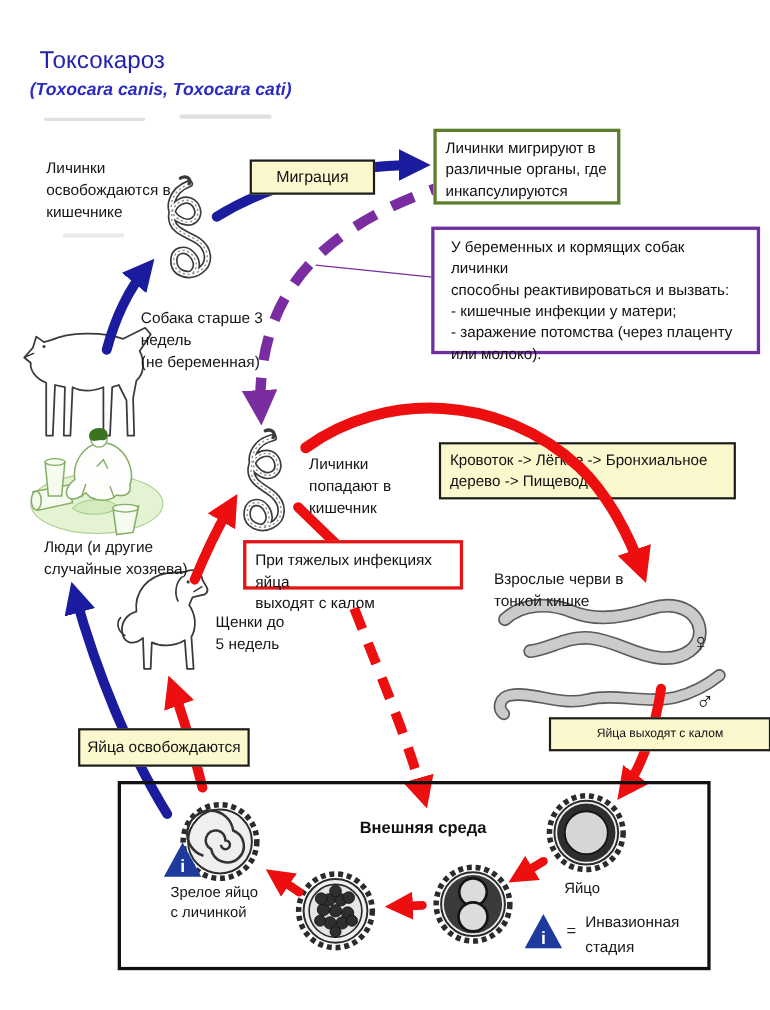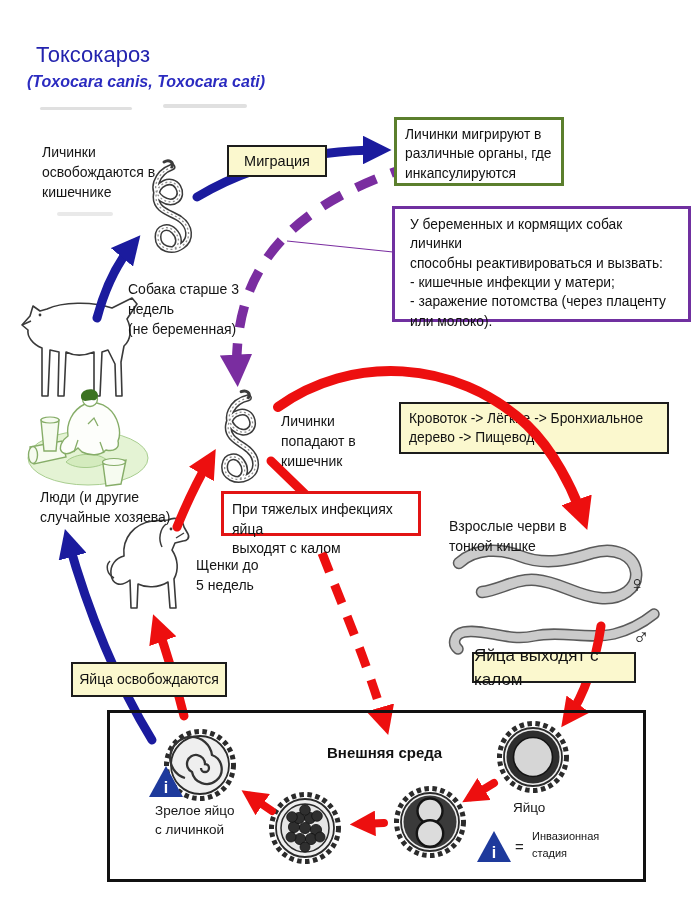--- a/index.html
+++ b/index.html
@@ -9,25 +9,25 @@
   svg.art-over{position:absolute;left:0;top:0;z-index:3;pointer-events:none;}
   .lbl{position:absolute;z-index:2;white-space:pre-line;font-size:14px;line-height:1.43;color:#151515;}
   .box{position:absolute;z-index:2;white-space:pre-line;box-sizing:border-box;font-size:13.8px;
        line-height:1.4;color:#111;}
   .yellow{background:#FBF8CE;border:2px solid #1c1c1c;display:flex;align-items:center;justify-content:center;}
   .title{position:absolute;left:36px;top:42px;z-index:2;font-size:22px;font-weight:normal;color:#2323AE;}
   .subtitle{position:absolute;left:27px;top:73px;z-index:2;font-size:16px;font-style:italic;font-weight:bold;color:#2B2BC0;}
   .artifact{position:absolute;z-index:1;background:#E0E0E0;border-radius:2px;}
   .box-green{left:394px;top:117px;width:170px;height:69px;background:#fff;border:3px solid #5B7F2D;padding:5px 8px;}
   .box-purple{left:392px;top:206px;width:299px;height:116px;background:#fff;border:3px solid #7030A0;padding:6px 15px;}
-  .box-migration{left:227px;top:145px;width:100px;height:32px;font-size:14.5px;}
+  .box-migration{left:227px;top:145px;width:114px;height:32px;font-size:14.5px;}
   .box-blood{left:399px;top:402px;width:270px;height:52px;padding:5px 8px;display:block;}
   .box-severe{left:221px;top:491px;width:200px;height:45px;background:#fff;border:3px solid #E21414;padding:6px 8px;font-size:14px;}
   .box-swallowed{left:71px;top:662px;width:156px;height:35px;font-size:14px;}
-  .box-passed{left:472px;top:652px;width:164px;height:31px;font-size:17px;}
+  .box-passed{left:499px;top:652px;width:202px;height:31px;font-size:11px;}
   .env-box{position:absolute;z-index:2;left:107px;top:710px;width:539px;height:172px;box-sizing:border-box;
            border:3px solid #111;background:transparent;}
   .env-title{position:absolute;z-index:2;left:327px;top:744px;font-size:15px;font-weight:bold;color:#111;}
   .lbl-center{text-align:left;}
   .legend-eq{position:absolute;z-index:2;left:515px;top:838px;font-size:15px;color:#222;}
 </style>
 </head>
 <body>
 
 <div class="canvas">
@@ -219,21 +219,21 @@
 
   <div class="env-box"></div>
   <div class="env-title">Внешняя среда</div>
 
   <div class="lbl lbl-center" style="left:155px;top:801px;width:92px;font-size:13.5px;">Зрелое яйцо
 с личинкой</div>
 
   <div class="lbl" style="left:513px;top:798px;font-size:13.5px;">Яйцо</div>
 
   <div class="legend-eq">=</div>
-  <div class="lbl" style="left:532px;top:828px;font-size:11px;line-height:1.55;">Инвазионная
+  <div class="lbl" style="left:532px;top:828px;font-size:14px;line-height:1.55;">Инвазионная
 стадия</div>
 
   <svg class="art-over" width="700" height="918" viewBox="0 0 700 918">
     <defs>
       <marker id="mr2" viewBox="0 0 10 10" refX="6" refY="5" markerWidth="3.2" markerHeight="3.2" orient="auto" markerUnits="strokeWidth">
         <path d="M0,0 L10,5 L0,10 Z" fill="#ED0F0F"></path>
       </marker>
     </defs>
     <path d="M278,407 C350,355 455,358 527,425 C553,450 572,487 583,518" fill="none" stroke="#ED0F0F" stroke-width="10" stroke-linecap="round" marker-end="url(#mr2)"></path>
   </svg>

